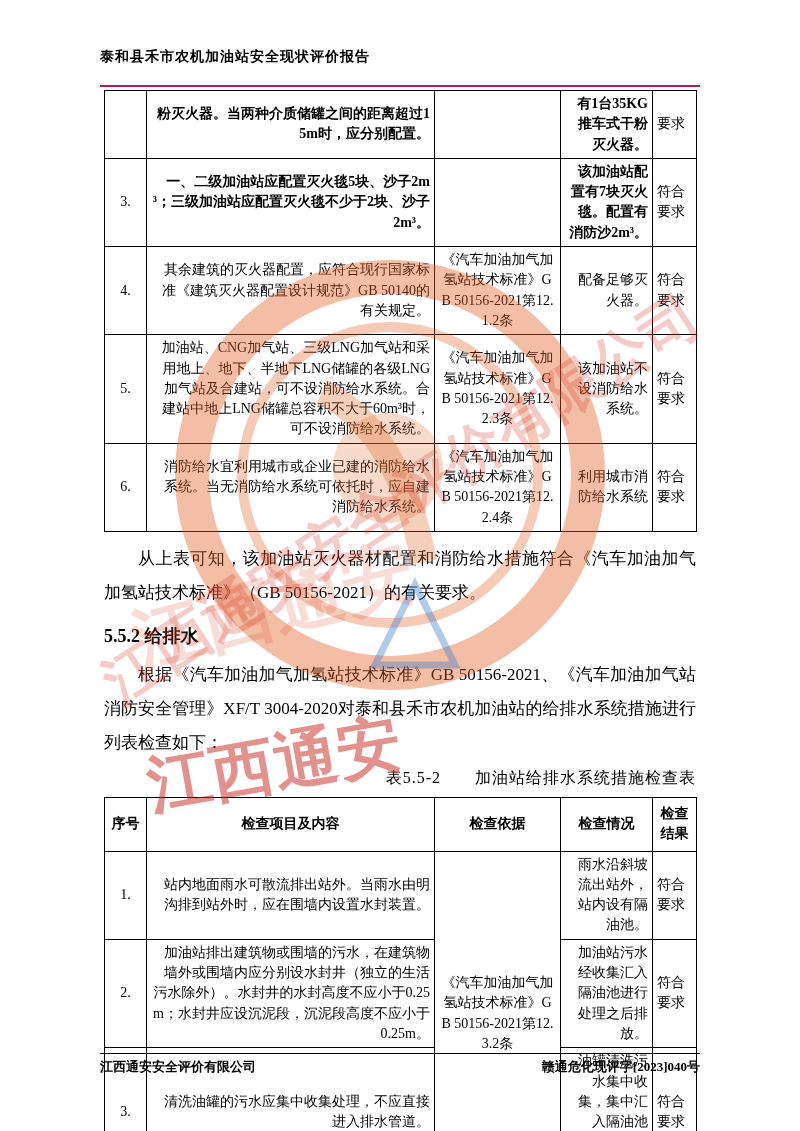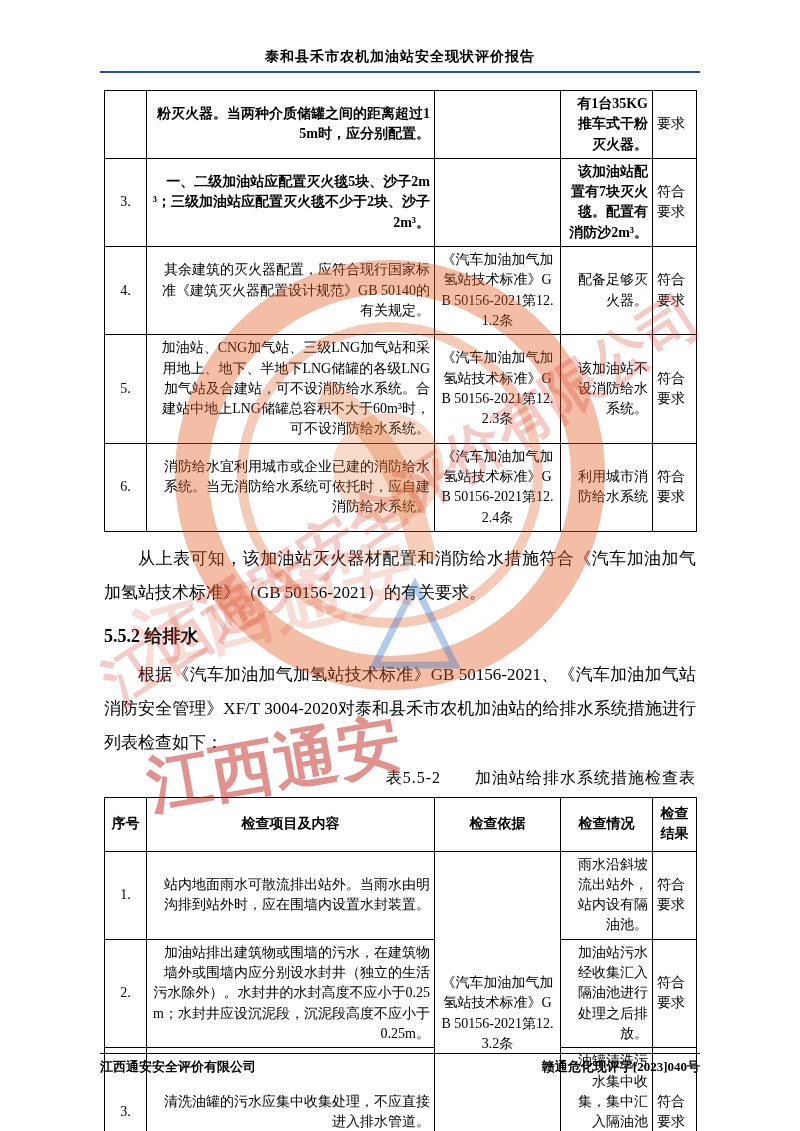--- a/index.html
+++ b/index.html
@@ -4,22 +4,22 @@
 <style>
   html,body { margin:0; padding:0; background:#888; }
   .page {
     position:relative; width:800px; height:1131px; margin:0 auto;
     background:#ffffff; overflow:hidden;
     font-family:"Liberation Serif","DejaVu Serif",serif; color:#000;
   }
   
   .header {
     position:absolute; top:48px; left:100px; width:600px;
-    text-align:center; font-size:14px; font-weight:bold; letter-spacing:1px;
-    padding-bottom:5px; border-bottom:2px solid #1d4ed8;
+    font-size:14px; font-weight:bold; letter-spacing:1px;
+    padding-bottom:19px; border-bottom:2px solid #be185d;
   }
   
   .content { position:absolute; top:90px; left:104px; width:592px; z-index:1; }
   table.tbl { width:100%; border-collapse:collapse; table-layout:fixed; }
   table.tbl td, table.tbl th {
     border:1px solid #000; padding:3px 4px; font-size:14px; line-height:1.45;
     vertical-align:middle; word-break:break-all; overflow-wrap:anywhere;
   }
   table.tbl th { font-weight:bold; text-align:center; padding:6px 2px; }
   .c-no      { text-align:center; }

